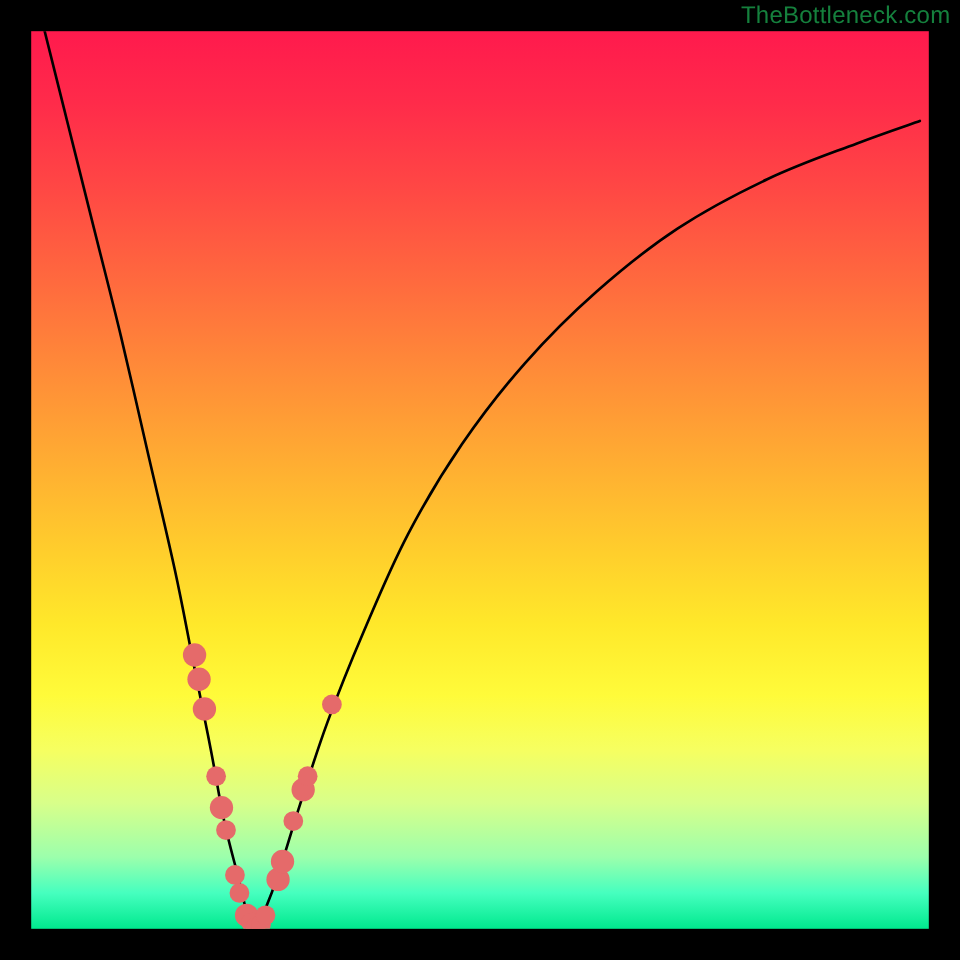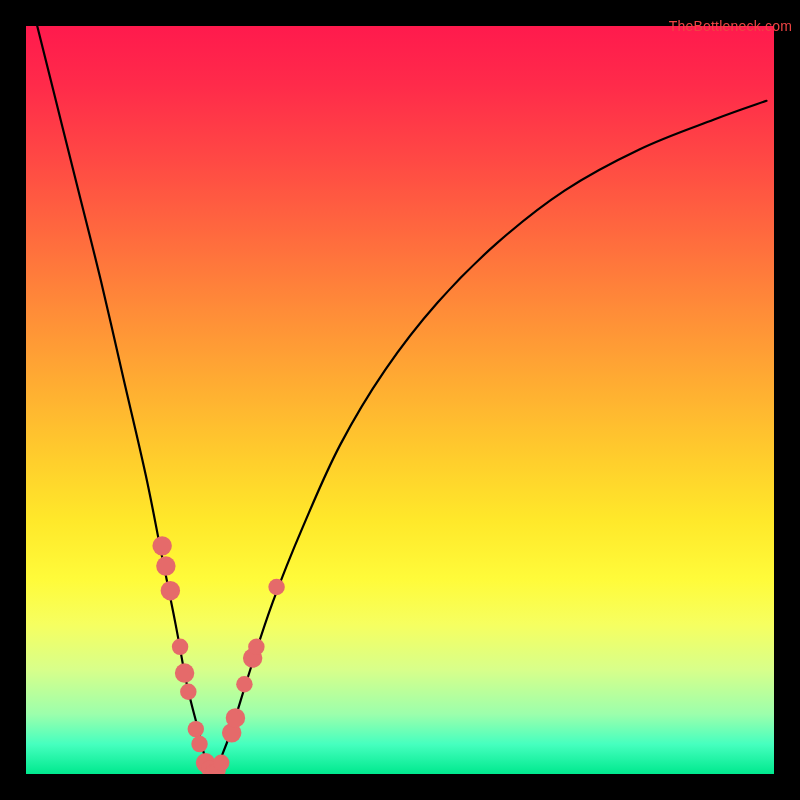--- a/index.html
+++ b/index.html
@@ -28,24 +28,24 @@
       #ffe82a 66%,
       #fffb3a 74%,
       #f6ff60 80%,
       #d8ff8a 86%,
       #9cffac 92%,
       #46ffbf 96%,
       #00e98e 100%);
   }
   .watermark {
     position: absolute;
-    top: 18px;
+    top: 2px;
     right: 8px;
-    color: #ef4444;
-    font-size: 14px;
+    color: #15803d;
+    font-size: 20px;
     font-weight: 500;
     letter-spacing: 0.2px;
     z-index: 5;
     user-select: none;
   }
   svg.curve {
     position: absolute;
     left: 0;
     top: 0;
     width: 748px;

